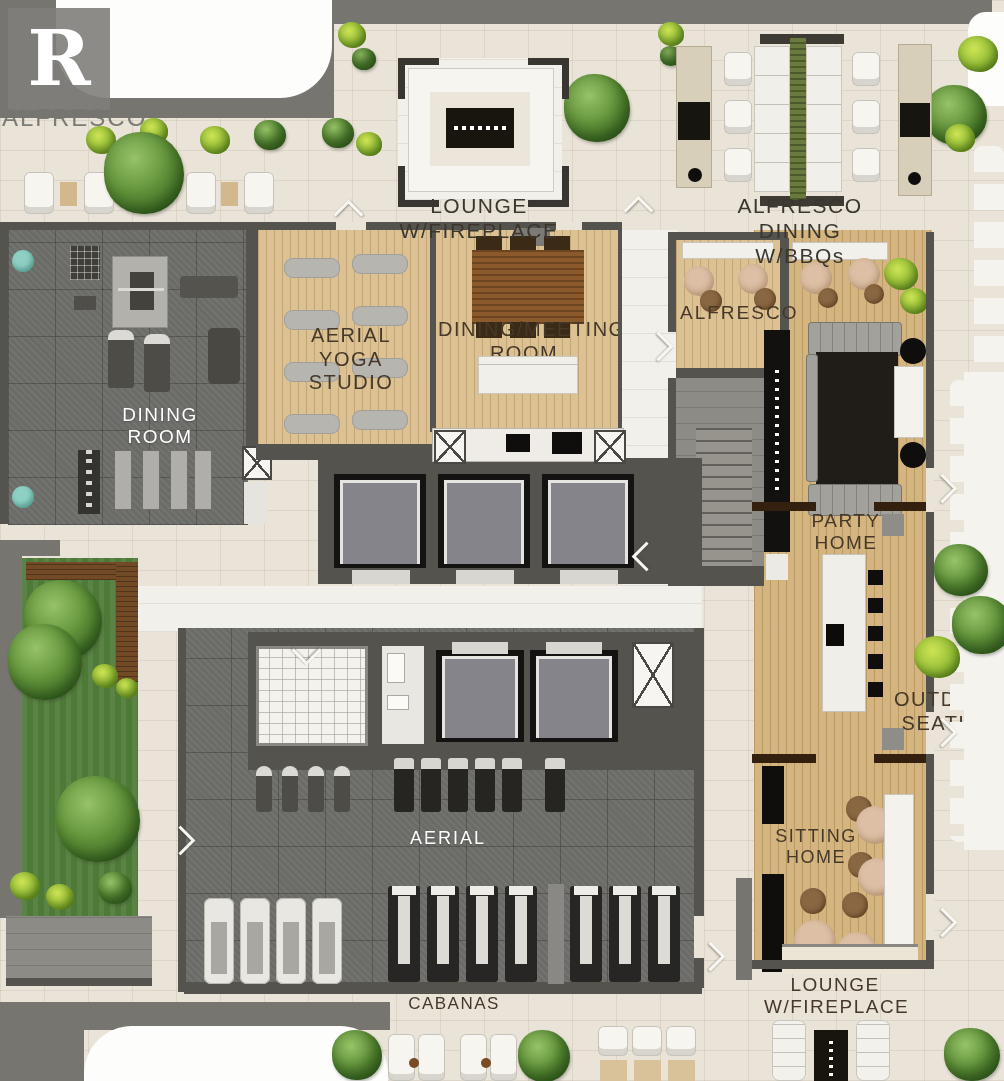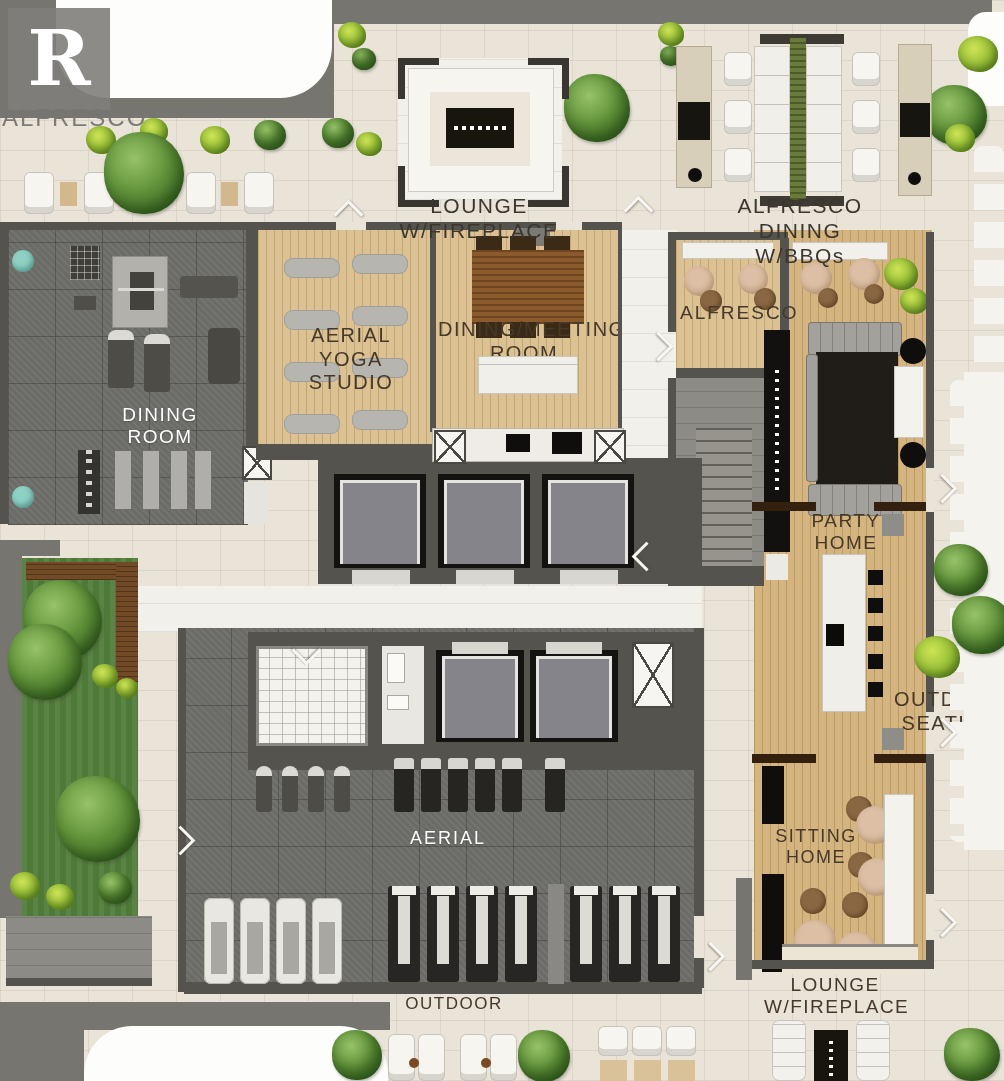--- a/index.html
+++ b/index.html
@@ -398,21 +398,21 @@
   <div class="bushb" style="left:10px;top:872px;width:30px;height:28px"></div>
   <div class="bushb" style="left:46px;top:884px;width:28px;height:26px"></div>
   <div class="tree" style="left:98px;top:872px;width:34px;height:32px"></div>
   <div class="concrete" style="left:6px;top:916px;width:146px;height:66px"></div>
   <div class="walld" style="left:6px;top:978px;width:146px;height:8px"></div>
 
   <div class="wall" style="left:0;top:1002px;width:390px;height:28px"></div>
   <div class="wall" style="left:0;top:1002px;width:84px;height:79px"></div>
   <div class="white" style="left:84px;top:1026px;width:304px;height:55px;border-radius:48px 48px 0 0"></div>
 
-  <div class="lbl" style="left:402px;top:994px;width:104px;font-size:17px">OUTDOOR</div>
+  <div class="lbl" style="left:402px;top:994px;width:104px;font-size:17px">CABANAS</div>
   <div class="tree" style="left:332px;top:1030px;width:50px;height:50px"></div>
   <div class="chairw" style="left:388px;top:1034px;width:27px;height:47px"></div>
   <div class="chairw" style="left:418px;top:1034px;width:27px;height:47px"></div>
   <div class="circ" style="left:409px;top:1058px;width:10px;height:10px;background:#7a4a22"></div>
   <div class="chairw" style="left:460px;top:1034px;width:27px;height:47px"></div>
   <div class="chairw" style="left:490px;top:1034px;width:27px;height:47px"></div>
   <div class="circ" style="left:481px;top:1058px;width:10px;height:10px;background:#7a4a22"></div>
   <div class="tree" style="left:518px;top:1030px;width:52px;height:52px"></div>
   <div class="chairw" style="left:598px;top:1026px;width:30px;height:30px"></div>
   <div class="chairw" style="left:632px;top:1026px;width:30px;height:30px"></div>

